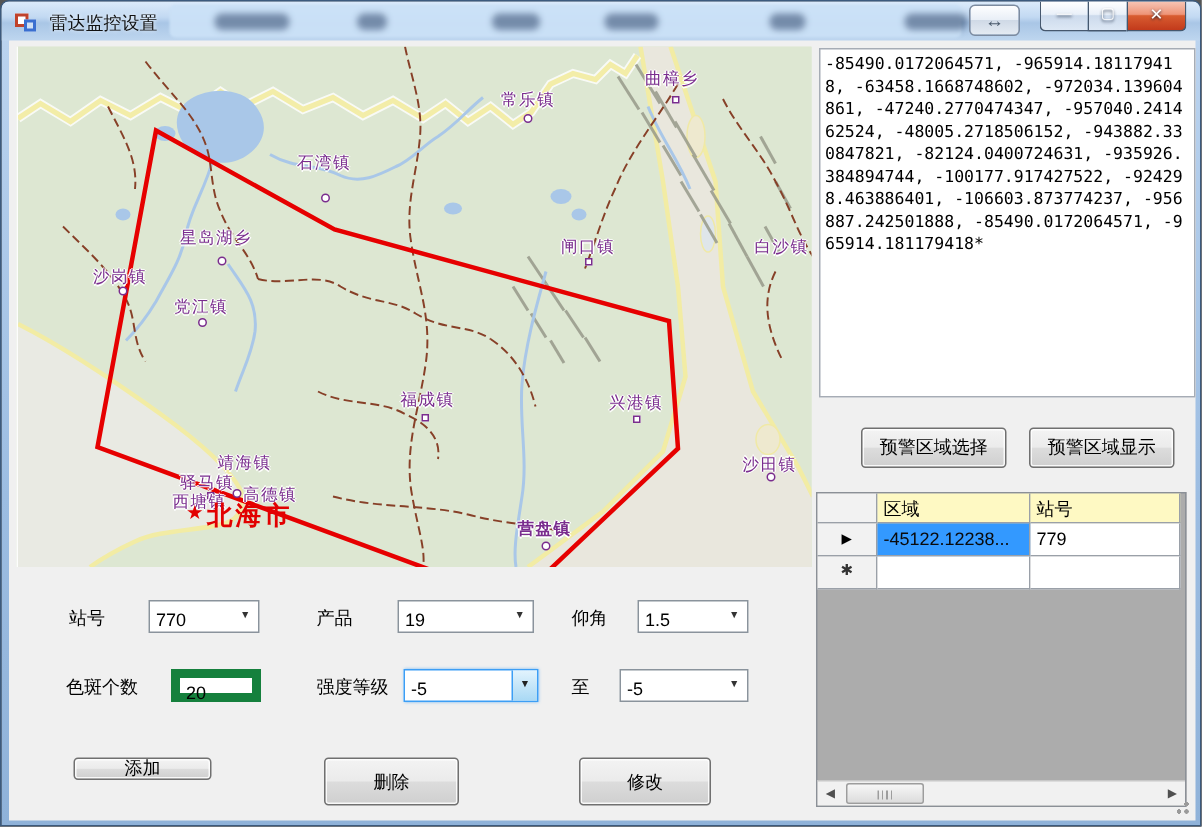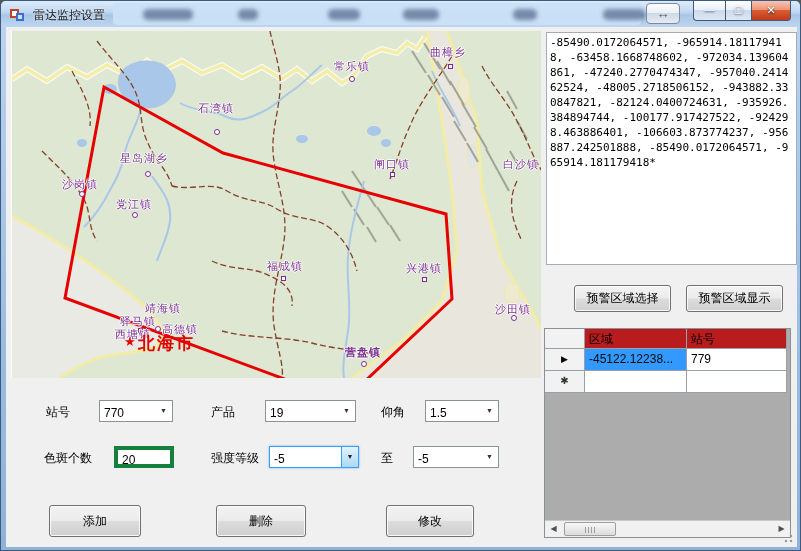--- a/index.html
+++ b/index.html
@@ -51,40 +51,40 @@
   
   .w7btn{position:absolute;border:1px solid #707070;border-radius:3px;
     background:linear-gradient(#f3f3f3,#ebebeb 48%,#dcdcdc 52%,#cfcfcf);
     box-shadow:inset 0 0 0 1px rgba(255,255,255,.85);
     text-align:center;color:#000;font-size:12px;display:flex;align-items:center;justify-content:center;}
   
   .grid{position:absolute;left:538px;top:301px;width:247px;height:210px;background:#acacac;border:1px solid #8b9097;}
   .grid-row{display:flex;}
   .gcell{border-right:1px solid #9aa0a8;border-bottom:1px solid #9aa0a8;background:#fff;overflow:hidden;
     padding:2px 0 0 4px;white-space:nowrap;font-size:12px;}
-  .ghead{background:#b91c1c;}
+  .ghead{background:#fef9c3;}
   .rowhead{width:40px;background:#f2f2f2;text-align:center;padding-left:0;}
   .c-area{width:102px;}
   .c-station{width:100px;}
   .sel{background:#3399ff;color:#0b0b0b;}
   .gh-corner{height:20px;}
   .hscroll{position:absolute;left:0;bottom:0;width:100%;height:17px;background:#f1f1f1;border-top:1px solid #c8c8c8;}
   .hs-arrow{position:absolute;top:0;width:17px;height:16px;color:#505050;font-size:8px;text-align:center;line-height:16px;}
   .hs-thumb{position:absolute;left:19px;top:1px;width:52px;height:14px;border:1px solid #9d9d9d;border-radius:2px;
     background:linear-gradient(#f7f7f7,#dcdcdc);}
   .hs-grip{position:absolute;left:50%;top:4px;width:10px;height:6px;margin-left:-5px;
     background:repeating-linear-gradient(90deg,#9d9d9d 0 1px,transparent 1px 3px);}
   
   .flabel{position:absolute;font-size:12px;color:#000;}
   .combo{position:absolute;height:22px;background:#fff;border:1px solid #8a939c;}
   .combo .val{position:absolute;left:4px;top:5px;font-size:12px;}
   .combo .arrow{position:absolute;right:0;top:0;width:17px;height:100%;text-align:center;color:#333;font-size:7px;line-height:20px;}
   .combo.focused{border:1px solid #3c9ef5;box-shadow:0 0 2px rgba(60,158,245,.7);}
   .combo.focused .arrow{background:linear-gradient(#e2f3fd,#a9d9f5);border-left:1px solid #3c9ef5;color:#222;}
-  .tbox{position:absolute;height:22px;background:#fff;border:4px solid #15803d;padding:3px 0 0 4px;font-size:12px;}
+  .tbox{position:absolute;height:22px;background:#fff;border:6px solid #15803d;padding:3px 0 0 4px;font-size:12px;}
   .resize-grip{position:absolute;right:4px;bottom:4px;width:12px;height:12px;
     background:
       radial-gradient(circle at 10px 10px,#9a9a9a 1.4px,transparent 1.6px),
       radial-gradient(circle at 10px 5px,#9a9a9a 1.4px,transparent 1.6px),
       radial-gradient(circle at 5px 10px,#9a9a9a 1.4px,transparent 1.6px);}
 </style>
 </head>
 <body>
 
 <div class="window">
@@ -284,21 +284,21 @@
       <span class="val">-5</span>
       <span class="arrow">▼</span>
     </div>
 
     <span class="flabel" style="left:375px;top:423px;">至</span>
     <div class="combo" style="left:407px;top:419px;width:86px;">
       <span class="val">-5</span>
       <span class="arrow">▼</span>
     </div>
 
-    <div class="w7btn" style="left:43px;top:478px;width:92px;height:32px;text-align:center;">
+    <div class="w7btn" style="left:43px;top:478px;width:92px;height:15px;text-align:center;">
       <span>添加</span>
     </div>
     <div class="w7btn" style="left:210px;top:478px;width:90px;height:32px;">
       <span>删除</span>
     </div>
     <div class="w7btn" style="left:380px;top:478px;width:88px;height:32px;">
       <span>修改</span>
     </div>
 
     <div class="resize-grip"></div>

